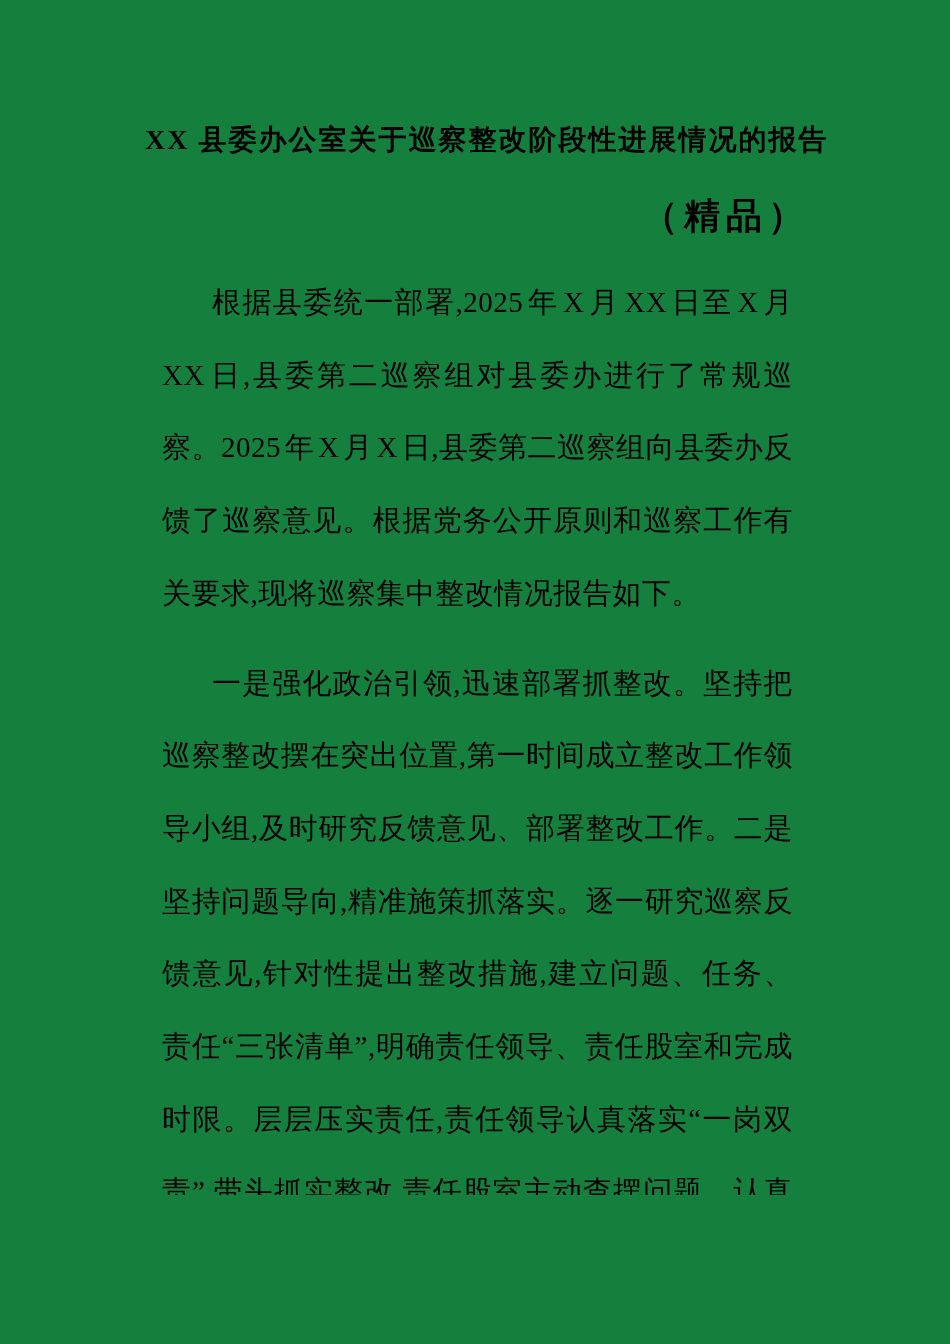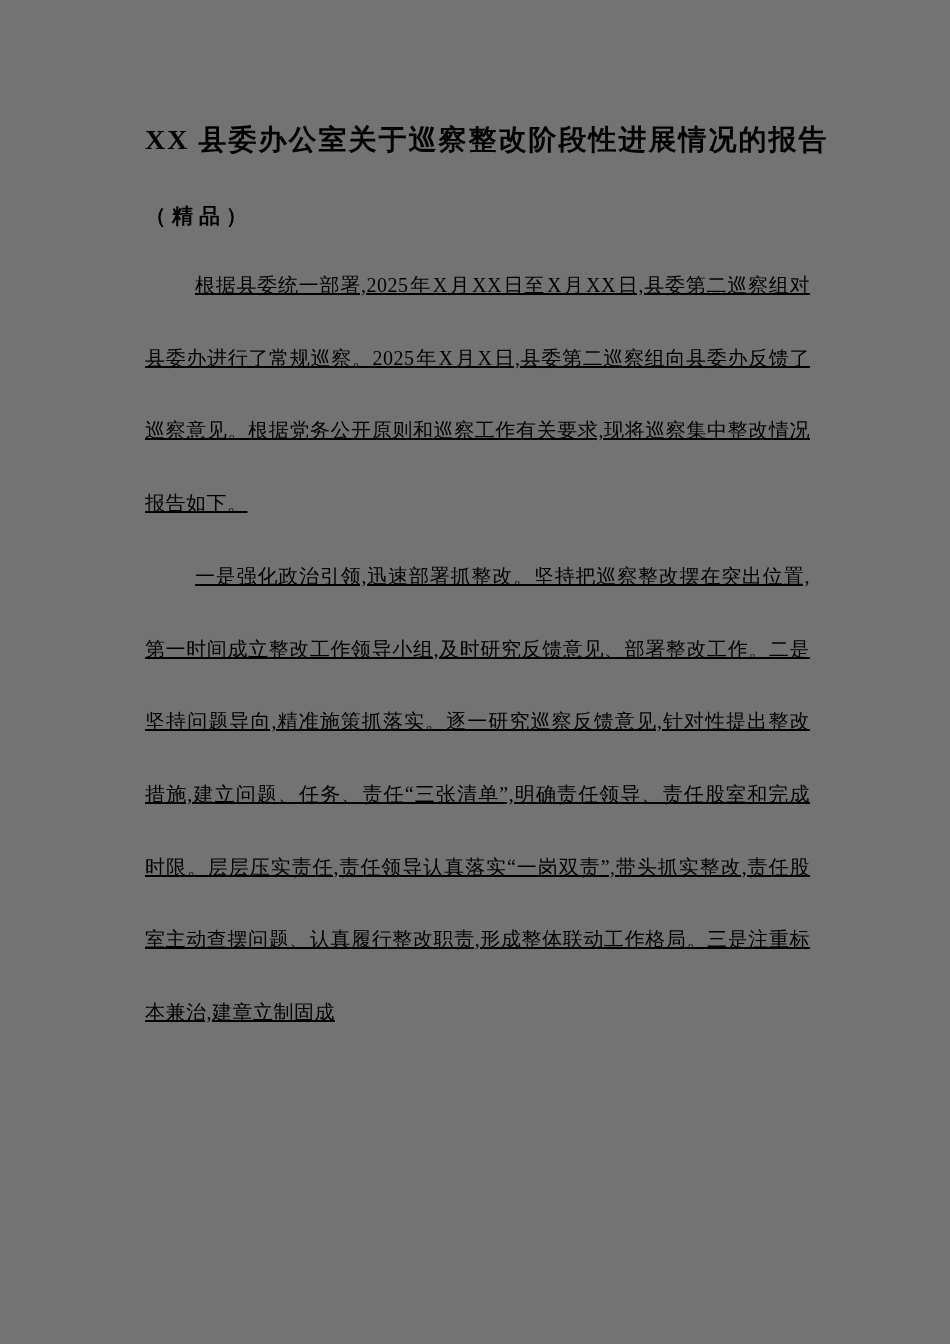--- a/index.html
+++ b/index.html
@@ -4,60 +4,59 @@
 <style>
   html, body {
     margin: 0;
     padding: 0;
     background: #ffffff;
   }
   .page {
     position: relative;
     width: 950px;
     height: 1344px;
-    background: #737373;
+    background: #15803d;
     color: #000000;
     font-family: "Liberation Serif", "DejaVu Serif", serif;
     box-sizing: border-box;
     padding: 0 140px 0 145px;
     overflow: hidden;
   }
   .doc-title {
     margin: 116px 0 0 0;
     font-size: 28px;
     font-weight: bold;
     text-align: center;
     line-height: 48px;
     letter-spacing: 2px;
     white-space: nowrap;
   }
   .doc-subtitle {
     margin: 28px 0 0 0;
-    font-size: 21px;
+    font-size: 36px;
     font-weight: bold;
-    text-align: left;
+    text-align: right;
     line-height: 48px;
     letter-spacing: 6px;
   }
   .doc-body {
     margin-top: 9px;
     height: 946px;        
     overflow: hidden;
   }
   .doc-body p {
-    margin: 0;
-    font-size: 20px;
+    margin: 17px;
+    font-size: 29px;
     line-height: 72.7px;
     letter-spacing: 0.5px;
     word-spacing: -4px;
     text-align: justify;
     text-justify: inter-character;
     text-indent: 50px;
     word-break: break-all;
-    text-decoration: underline;
   }
   .doc-body p.heading {
     font-weight: normal;
   }
 </style>
 </head>
 <body>
 
 <div class="page">
   <h1 class="doc-title">XX 县委办公室关于巡察整改阶段性进展情况的报告</h1>

